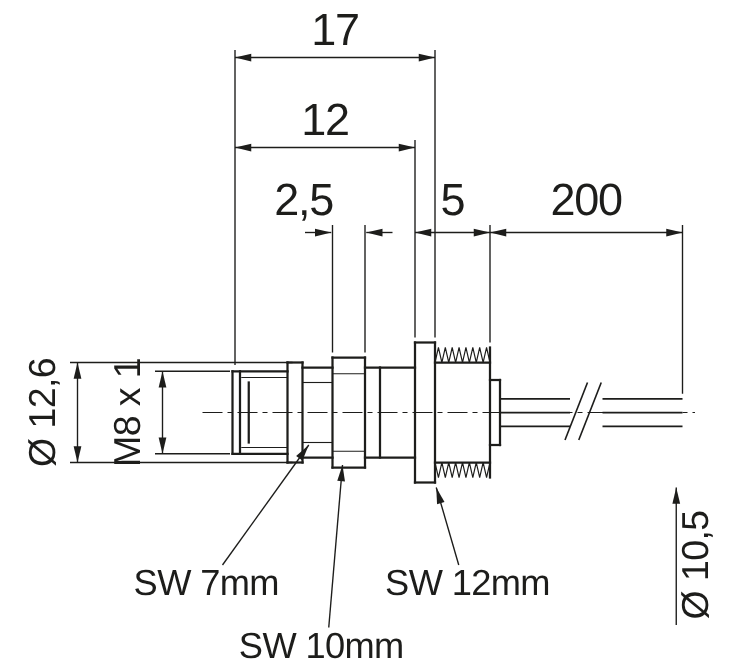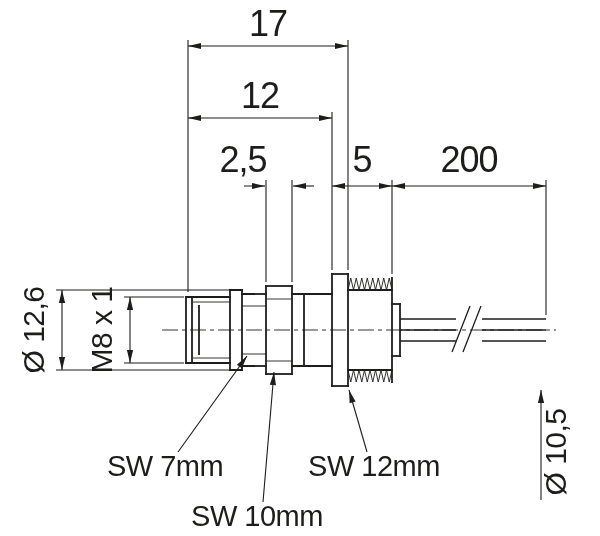--- a/index.html
+++ b/index.html
@@ -2,21 +2,20 @@
 <html><head>
 <meta charset="utf-8">
 <style>
   html,body{margin:0;padding:0;background:#ffffff;}
   .stage{
     position:relative;
     width:600px;height:536px;
     background:#ffffff;
     font-family:"Liberation Sans", sans-serif;
     overflow:hidden;
-    border-radius:30px;
   }
   svg{display:block;}
   text{fill:#1d1d1b;}
   .dim-text{font-size:36px;letter-spacing:-1px;text-anchor:middle;}
   .rot-text{font-size:30px;letter-spacing:-0.5px;text-anchor:middle;}
   .sw-text{font-size:29px;letter-spacing:-0.5px;text-anchor:middle;}
   .outline{stroke:#1d1d1b;stroke-width:1.8;fill:none;stroke-linecap:square;}
   .fine{stroke:#1d1d1b;stroke-width:0.9;fill:none;}
   .dim{stroke:#1d1d1b;stroke-width:1.1;fill:none;}
   .wire{stroke:#1d1d1b;stroke-width:1.4;fill:none;}

